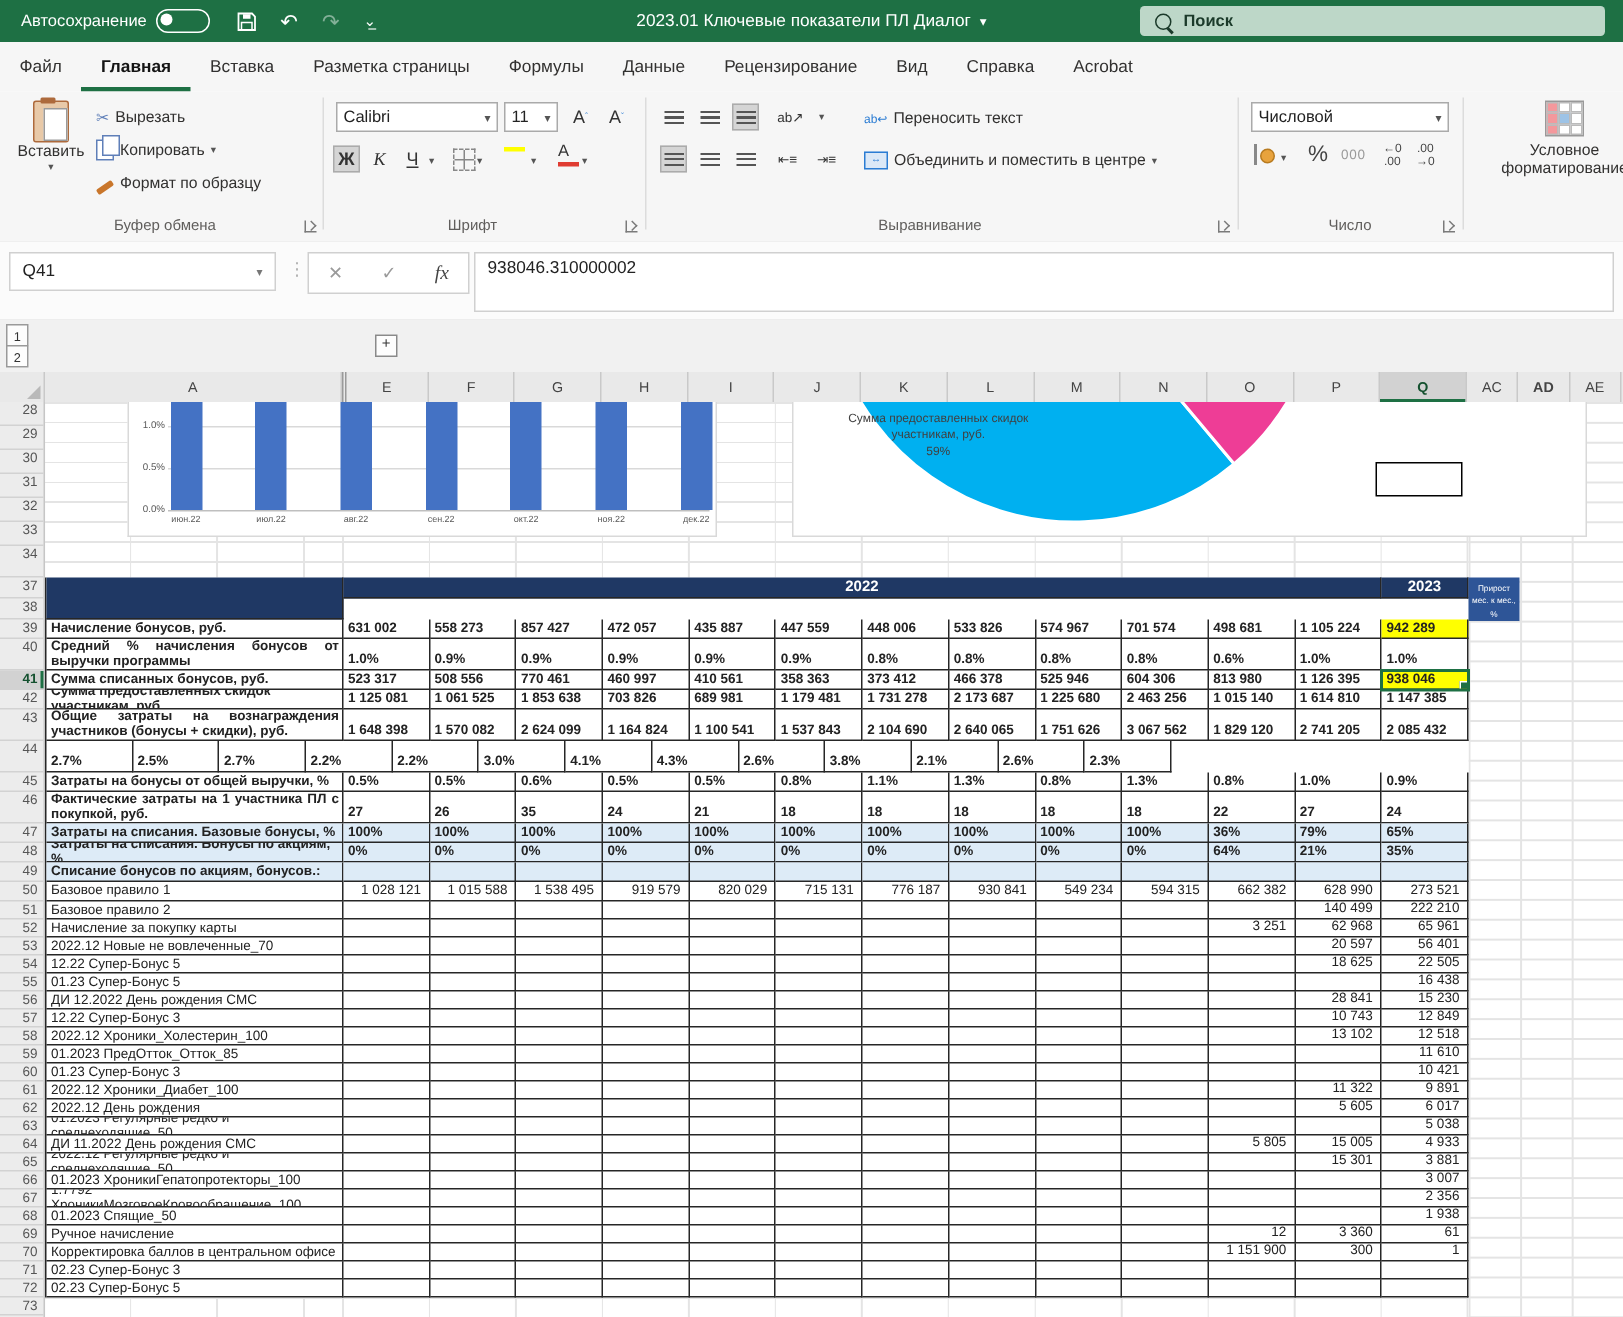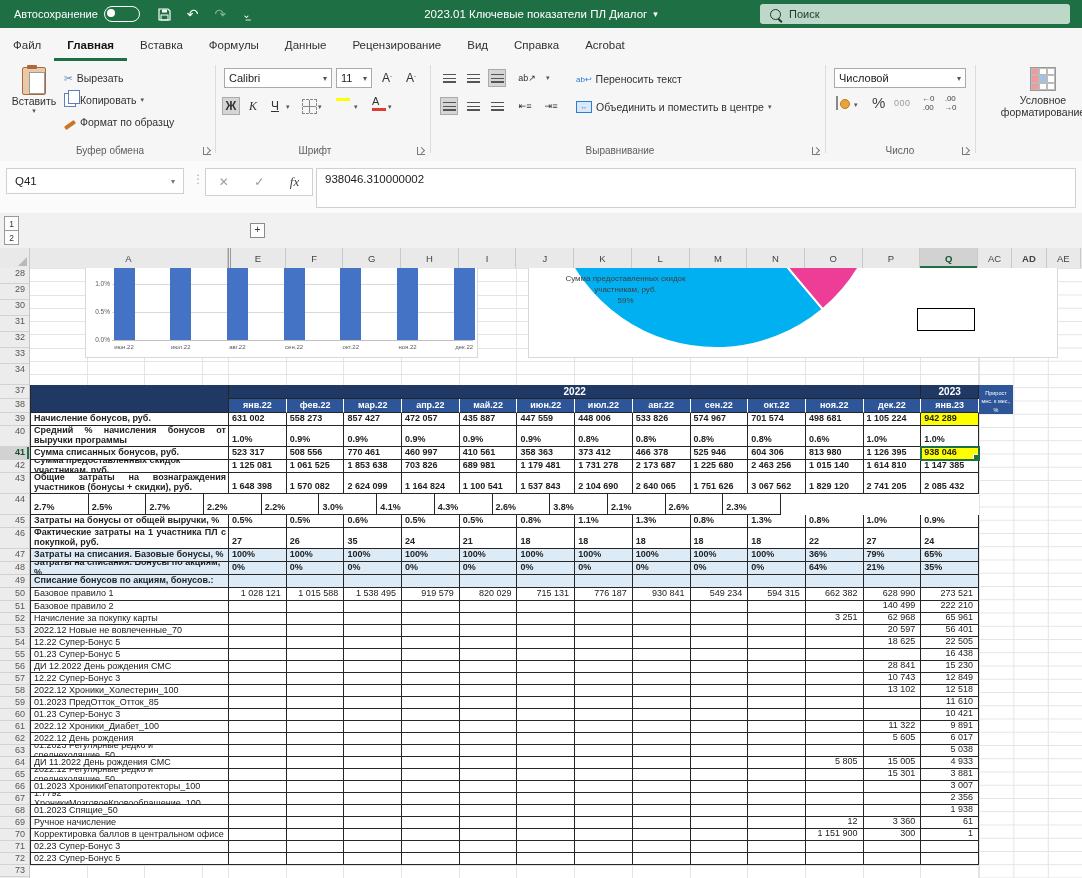--- a/index.html
+++ b/index.html
@@ -7,21 +7,21 @@
   
   .titlebar{position:absolute;left:0;top:0;width:1082px;height:28px;background:#1E7044;display:flex;align-items:center;color:#fff;}
   .autosave{display:flex;align-items:center;gap:6px;margin-left:14px;font-size:11px;}
   .toggle{width:34px;height:14px;border:1px solid #fff;border-radius:8px;position:relative;}
   .toggle .knob{position:absolute;left:2px;top:2px;width:8px;height:8px;border-radius:50%;background:#fff;}
   .qat{display:flex;align-items:center;gap:16px;margin-left:18px;font-size:14px;}
   .qat .dim{opacity:.45;}
   .tb-title{position:absolute;left:0;right:0;top:0;height:28px;display:flex;align-items:center;justify-content:center;pointer-events:none;font-size:11.5px;}
   .tb-title span{pointer-events:auto;}
   .tb-title .caret{margin-left:6px;font-size:9px;}
-  .searchbox{position:absolute;left:760px;top:4px;width:310px;height:20px;background:#BDD7C8;border-radius:3px;display:flex;align-items:center;gap:8px;padding-left:10px;box-sizing:border-box;color:#1b3a2a;font-size:11px;}
+  .searchbox{position:absolute;left:760px;top:4px;width:310px;height:20px;background:#BDD7C8;border-radius:3px;display:flex;align-items:center;gap:8px;padding-left:10px;box-sizing:border-box;color:#1b3a2a;font-size:11px;font-weight:bold;}
   .mag{width:9px;height:9px;border:1.5px solid #1b3a2a;border-radius:50%;position:relative;}
   .mag::after{content:"";position:absolute;left:8px;top:8px;width:5px;height:1.5px;background:#1b3a2a;transform:rotate(45deg);transform-origin:0 0;}
   
   .tabrow{position:absolute;left:0;top:28px;width:1082px;height:33px;background:#f6f6f6;display:flex;align-items:center;gap:0;}
   .rtab{padding:0 13px;height:33px;display:flex;align-items:center;font-size:11.5px;color:#323130;cursor:default;}
   .rtab.active{font-weight:bold;color:#141414;box-shadow:inset 0 -3px 0 #1E7044;}
   
   .ribbon{position:absolute;left:0;top:61px;width:1082px;height:100px;background:#f6f6f6;border-bottom:1px solid #d0cfcf;}
   .rgroup-sep{position:absolute;top:4px;height:88px;width:1px;background:#dcdcdc;}
   .rlabel{position:absolute;top:84px;font-size:10px;color:#605e5c;text-align:center;}
@@ -128,20 +128,21 @@
     <div class="searchbox">
       <span class="mag"></span>
       <span>Поиск</span>
     </div>
   </div>
 
   <div class="tabrow" id="tabrow">
       <div class="rtab">Файл</div>
       <div class="rtab active">Главная</div>
       <div class="rtab">Вставка</div>
+      <div class="rtab">Разметка страницы</div>
       <div class="rtab">Формулы</div>
       <div class="rtab">Данные</div>
       <div class="rtab">Рецензирование</div>
       <div class="rtab">Вид</div>
       <div class="rtab">Справка</div>
       <div class="rtab">Acrobat</div>
     </div>
 
   <div class="ribbon">
 
@@ -388,35 +389,20 @@
     <div class="blackbox"></div>
 
     <div class="xtable" id="xltable">
         <div class="trow">
           <div class="tc navy" style="width: 198px; height: 28px;"></div>
           <div style="display: flex; flex-direction: column; width: 750px;">
             <div class="trow">
               <div class="tc navy" style="width: 692.308px; height: 14px; justify-content: center; align-items: center; font-size: 10px;">2022</div>
               <div class="tc navy" style="width: 57.6923px; height: 14px; justify-content: center; align-items: center; font-size: 10px;">2023</div>
             </div>
-            <div class="trow">
-              <div class="tc hmonth" style="width: 57.6923px; height: 14px; justify-content: center; align-items: center; font-size: 9px;">янв.22</div>
-              <div class="tc hmonth" style="width: 57.6923px; height: 14px; justify-content: center; align-items: center; font-size: 9px;">фев.22</div>
-              <div class="tc hmonth" style="width: 57.6923px; height: 14px; justify-content: center; align-items: center; font-size: 9px;">мар.22</div>
-              <div class="tc hmonth" style="width: 57.6923px; height: 14px; justify-content: center; align-items: center; font-size: 9px;">апр.22</div>
-              <div class="tc hmonth" style="width: 57.6923px; height: 14px; justify-content: center; align-items: center; font-size: 9px;">май.22</div>
-              <div class="tc hmonth" style="width: 57.6923px; height: 14px; justify-content: center; align-items: center; font-size: 9px;">июн.22</div>
-              <div class="tc hmonth" style="width: 57.6923px; height: 14px; justify-content: center; align-items: center; font-size: 9px;">июл.22</div>
-              <div class="tc hmonth" style="width: 57.6923px; height: 14px; justify-content: center; align-items: center; font-size: 9px;">авг.22</div>
-              <div class="tc hmonth" style="width: 57.6923px; height: 14px; justify-content: center; align-items: center; font-size: 9px;">сен.22</div>
-              <div class="tc hmonth" style="width: 57.6923px; height: 14px; justify-content: center; align-items: center; font-size: 9px;">окт.22</div>
-              <div class="tc hmonth" style="width: 57.6923px; height: 14px; justify-content: center; align-items: center; font-size: 9px;">ноя.22</div>
-              <div class="tc hmonth" style="width: 57.6923px; height: 14px; justify-content: center; align-items: center; font-size: 9px;">дек.22</div>
-              <div class="tc hmonth" style="width: 57.6923px; height: 14px; justify-content: center; align-items: center; font-size: 9px;">янв.23</div>
-            </div>
           </div>
         </div>
         <div class="trow">
           <div class="tc lab b" style="width: 198px; height: 13px;">Начисление бонусов, руб.</div>
           <div class="tc val b" style="width: 57.6923px; height: 13px;">631 002</div>
           <div class="tc val b" style="width: 57.6923px; height: 13px;">558 273</div>
           <div class="tc val b" style="width: 57.6923px; height: 13px;">857 427</div>
           <div class="tc val b" style="width: 57.6923px; height: 13px;">472 057</div>
           <div class="tc val b" style="width: 57.6923px; height: 13px;">435 887</div>
           <div class="tc val b" style="width: 57.6923px; height: 13px;">447 559</div>

